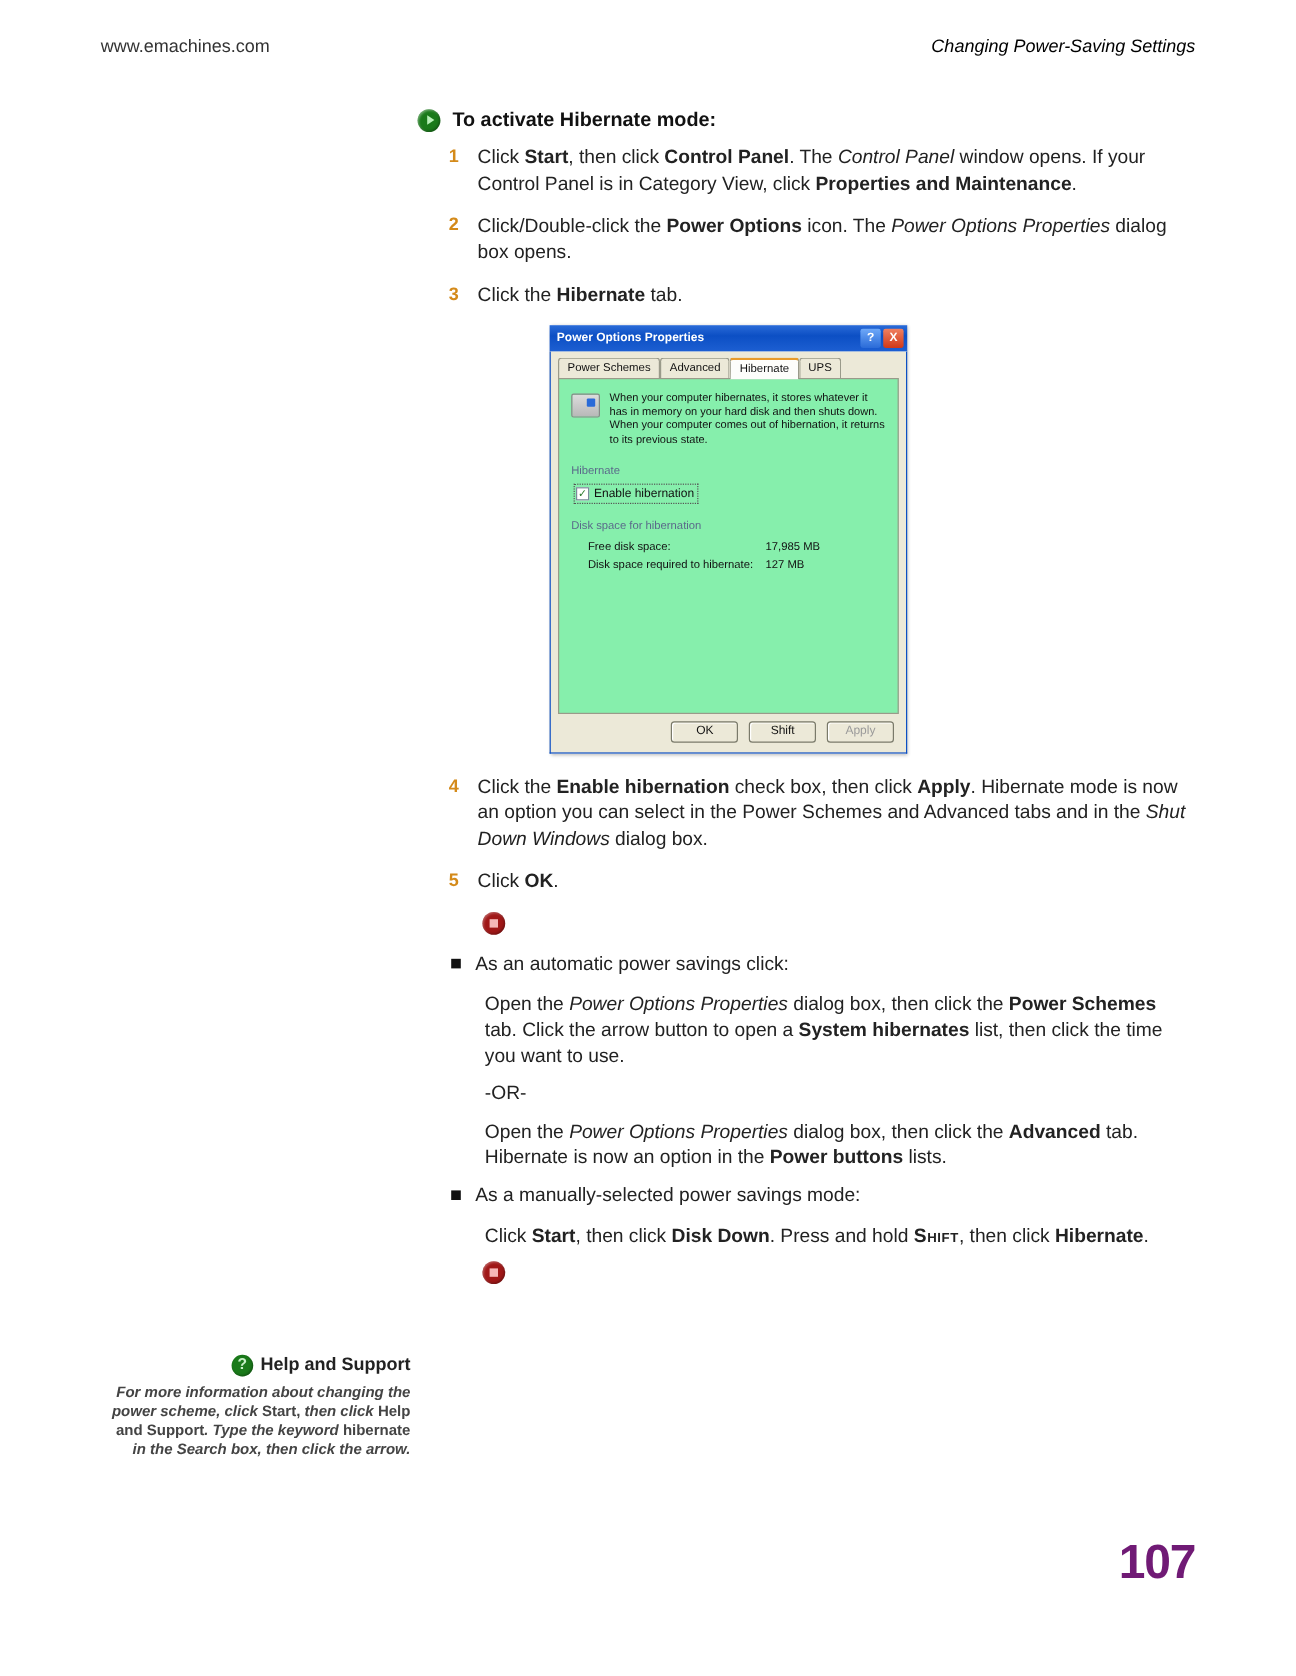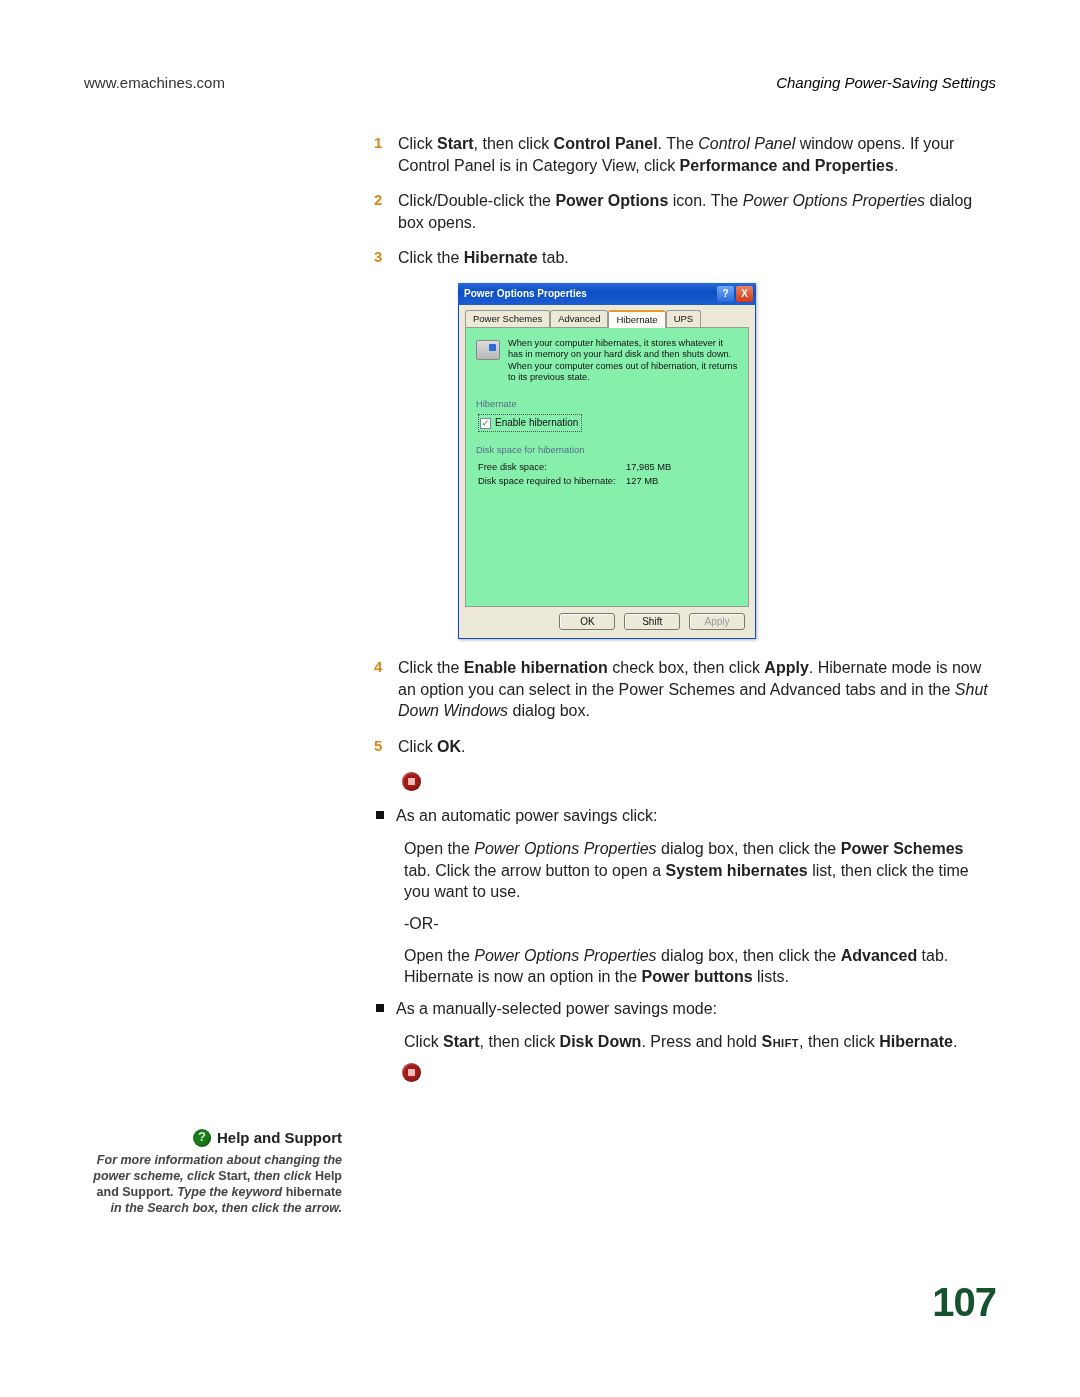--- a/index.html
+++ b/index.html
@@ -9,21 +9,21 @@
     height: 1397px;
     background: #fff;
     font-family: "Segoe UI", "Myriad Pro", Arial, sans-serif;
     color: #222;
     position: relative;
   }
   .page {
     position: relative;
     width: 100%;
     height: 100%;
-    padding: 74px 84px 40px 84px;
+    padding: 30px 84px 40px 84px;
   }
   .header-row {
     display: flex;
     justify-content: space-between;
     font-size: 15px;
     margin-bottom: 42px;
   }
   .header-left { color: #333; }
   .header-right { color: #000000; font-style: italic; }
 
@@ -178,21 +178,21 @@
     right: 3px; top: 3px;
     width: 7px; height: 7px;
     background: #2a6bd8;
     border-radius: 1px;
   }
   .desc-text { font-size: 9.2px; line-height: 1.25; }
   .fieldset-label { color: #5a6a8a; font-size: 9.4px; margin-bottom: 4px; }
   .checkbox-row { display: flex; align-items: center; gap: 4px; margin-bottom: 12px; margin-left: 2px; border: 1px dotted #555; padding: 1px 3px 1px 1px; width: max-content; }
   .chk { width: 11px; height: 11px; background: #fff; border: 1px solid #7a8a9a; display: flex; align-items: center; justify-content: center; font-size: 9px; color: #2a7a2a; }
   .disk-row { display: flex; gap: 8px; font-size: 9.4px; margin-left: 2px; margin-bottom: 2px; }
-  .disk-row .lbl { width: 140px; }
+  .disk-row .lbl { width: 140px; margin-left: 12px; }
   .btn-row { margin-top: 6px; text-align: right; padding-right: 4px; }
   .winbtn {
     display: inline-block;
     min-width: 56px;
     text-align: center;
     background: #ece9d8;
     border: 1px solid #7a7a6a;
     border-radius: 3px;
     padding: 1px 10px;
     font-size: 10px;
@@ -232,45 +232,49 @@
   }
   .help-body { font-style: italic; font-size: 12.5px; color: #444; font-weight: bold; }
   .help-body b { font-style: normal; }
 
   .page-num {
     position: absolute;
     right: 84px;
     bottom: 72px;
     font-size: 40px;
     font-weight: 800;
-    color: #14532d;
+    color: #701a75;
     font-family: "Arial Black", Arial, sans-serif;
     letter-spacing: -1px;
   }
 
   .smallcaps { font-variant: small-caps; letter-spacing: 0.5px; }
 </style>
 </head>
 <body>
 
 <div class="page">
 
   <div class="header-row">
     <div class="header-left">www.emachines.com</div>
     <div class="header-right">Changing Power-Saving Settings</div>
   </div>
 
   <div class="content">
 
+    <div class="section-head">
+      <span class="play-bullet"></span>
+      <span class="section-title">To activate Hibernate mode:</span>
+    </div>
 
     <ol class="steps">
       <li>
         <span class="num">1</span>
         <span class="step-body">
-          <span>Click </span><b>Start</b><span>, then click </span><b>Control Panel</b><span>. The </span><i>Control Panel</i><span> window opens. If your Control Panel is in Category View, click </span><b>Performance and Properties</b><span>.</span>
+          <span>Click </span><b>Start</b><span>, then click </span><b>Control Panel</b><span>. The </span><i>Control Panel</i><span> window opens. If your Control Panel is in Category View, click </span><b>Properties and Maintenance</b><span>.</span>
         </span>
       </li>
       <li>
         <span class="num">2</span>
         <span class="step-body">
           <span>Click/Double-click the </span><b>Power Options</b><span> icon. The </span><i>Power Options Properties</i><span> dialog box opens.</span>
         </span>
       </li>
       <li>
         <span class="num">3</span>

